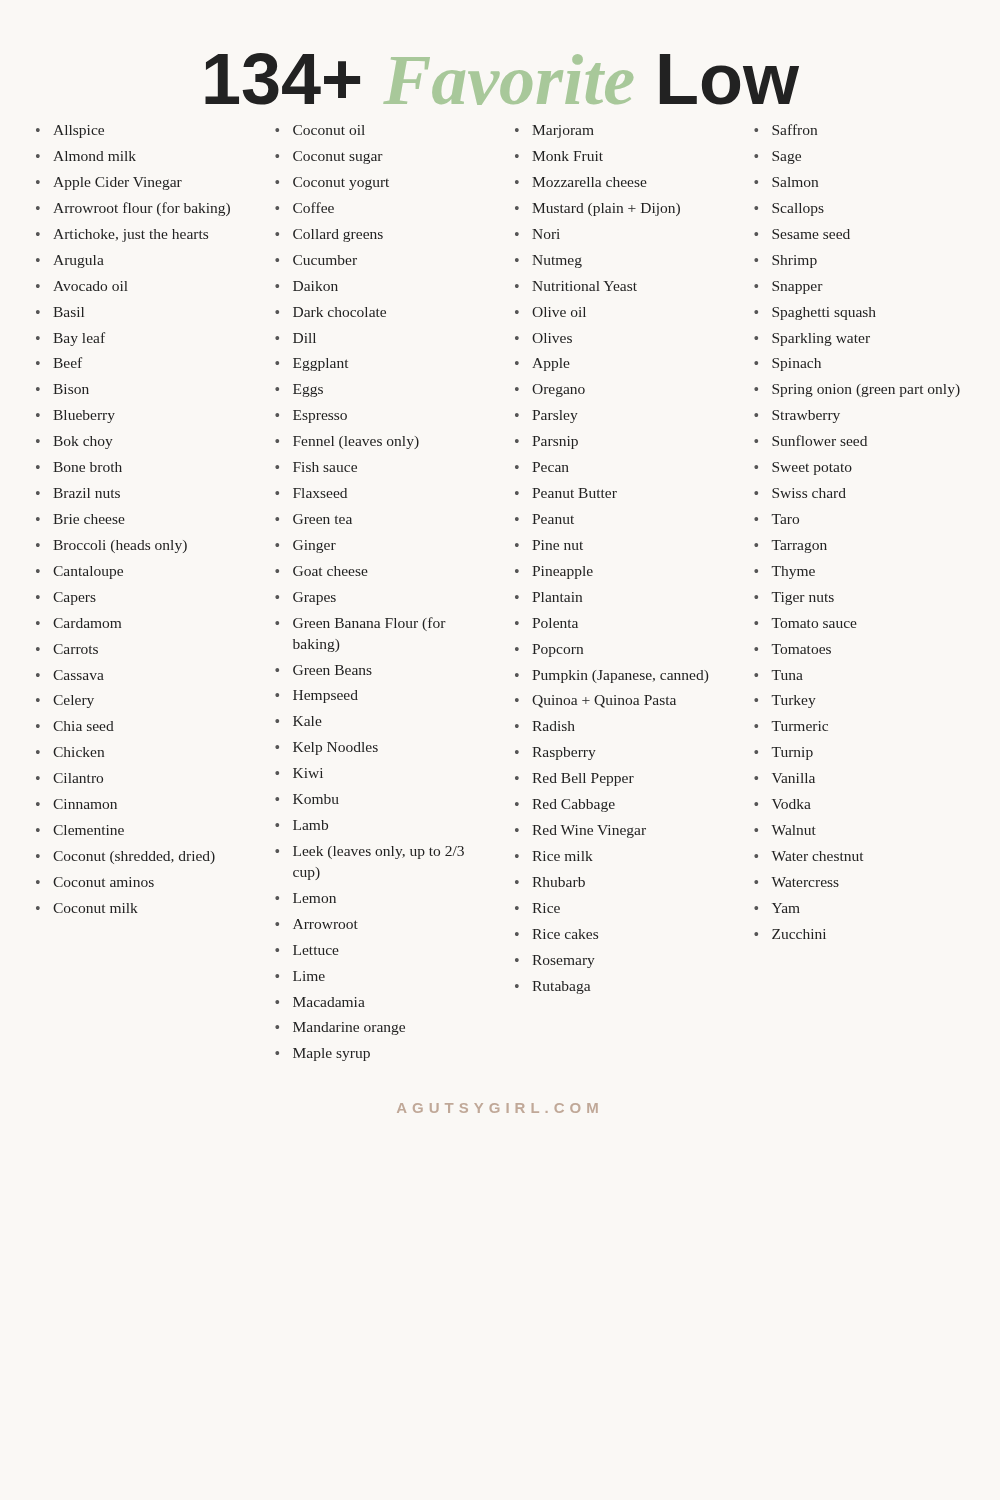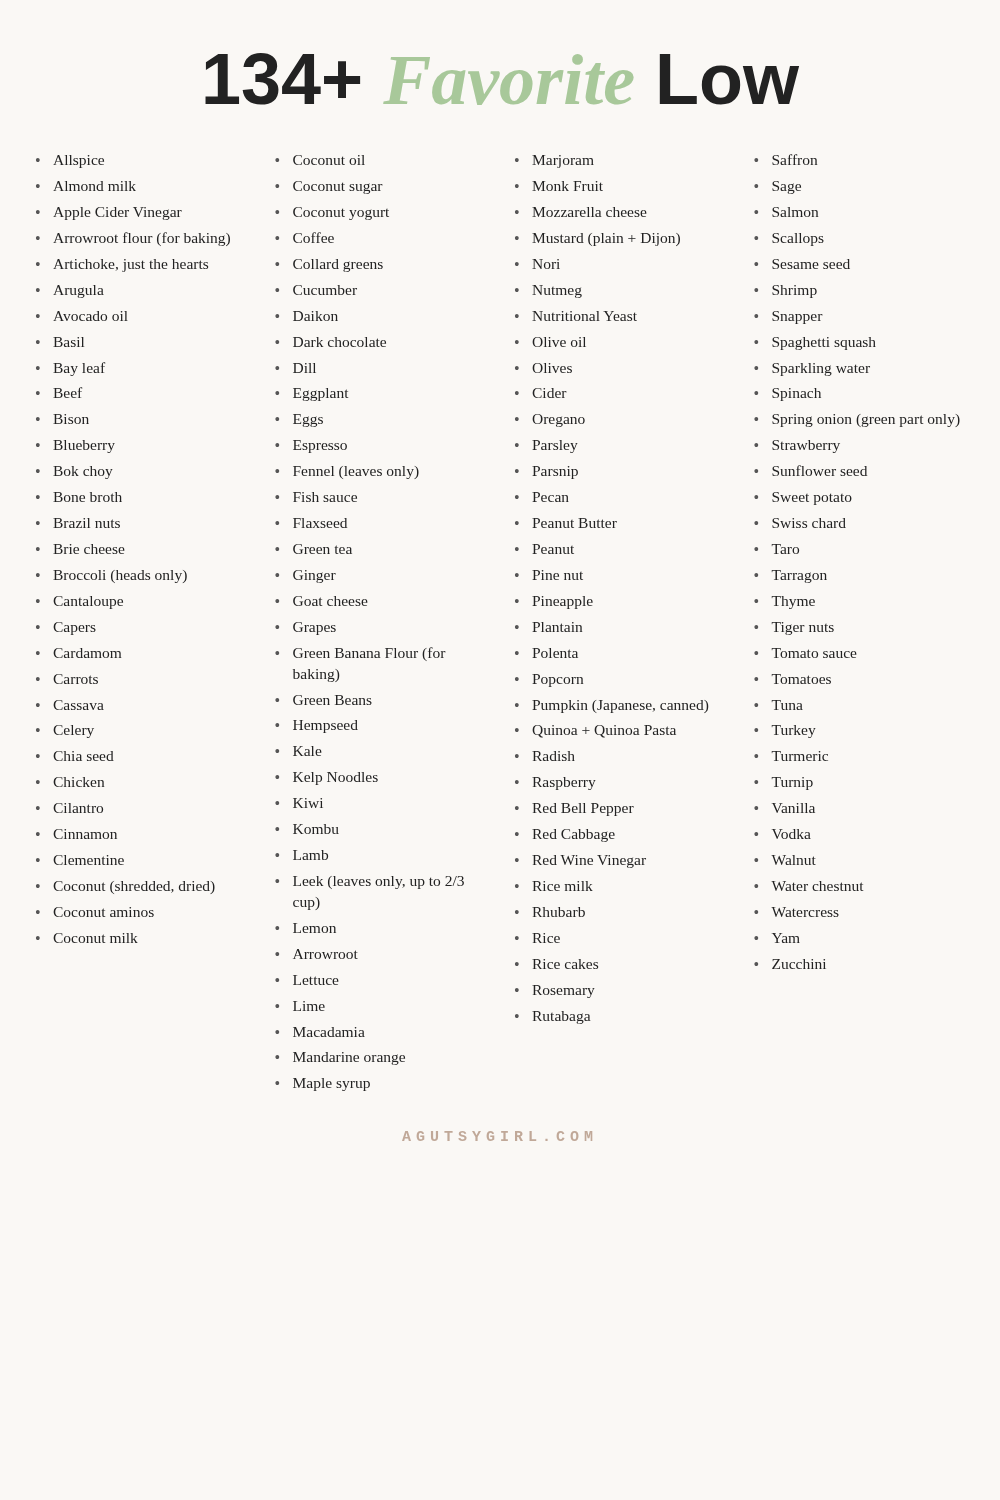--- a/index.html
+++ b/index.html
@@ -8,21 +8,20 @@
       min-height: 1500px;
       background: #faf8f5;
       font-family: Georgia, 'Times New Roman', serif;
       display: flex;
       flex-direction: column;
       align-items: center;
       padding: 40px 30px 30px 30px;
     }
     .header {
       text-align: left;
-      margin-bottom: 30px;
     }
     .header h1 {
       font-size: 72px;
       font-weight: 900;
       color: #222;
       line-height: 1.1;
       font-family: Arial, sans-serif;
     }
     .header h1 .favorite {
       color: #a8c89a;
@@ -58,21 +57,21 @@
       left: 0;
       color: #555;
       font-size: 16px;
     }
     .footer {
       margin-top: 30px;
       letter-spacing: 5px;
       font-size: 15px;
       font-weight: 700;
       color: #c0a898;
-      font-family: Liberation Mono, monospace;
+      font-family: Liberation Sans, sans-serif;
       text-transform: uppercase;
     }
   </style>
 </head>
 <body>
 
 <div class="header">
   <h1>
     <span>134+</span>
     <span class="favorite">Favorite</span>
@@ -160,21 +159,21 @@
       <ul>
         <li>Marjoram</li>
         <li>Monk Fruit</li>
         <li>Mozzarella cheese</li>
         <li>Mustard (plain + Dijon)</li>
         <li>Nori</li>
         <li>Nutmeg</li>
         <li>Nutritional Yeast</li>
         <li>Olive oil</li>
         <li>Olives</li>
-        <li>Cider</li>
+        <li>Apple</li>
         <li>Oregano</li>
         <li>Parsley</li>
         <li>Parsnip</li>
         <li>Pecan</li>
         <li>Peanut Butter</li>
         <li>Peanut</li>
         <li>Pine nut</li>
         <li>Pineapple</li>
         <li>Plantain</li>
         <li>Polenta</li>

